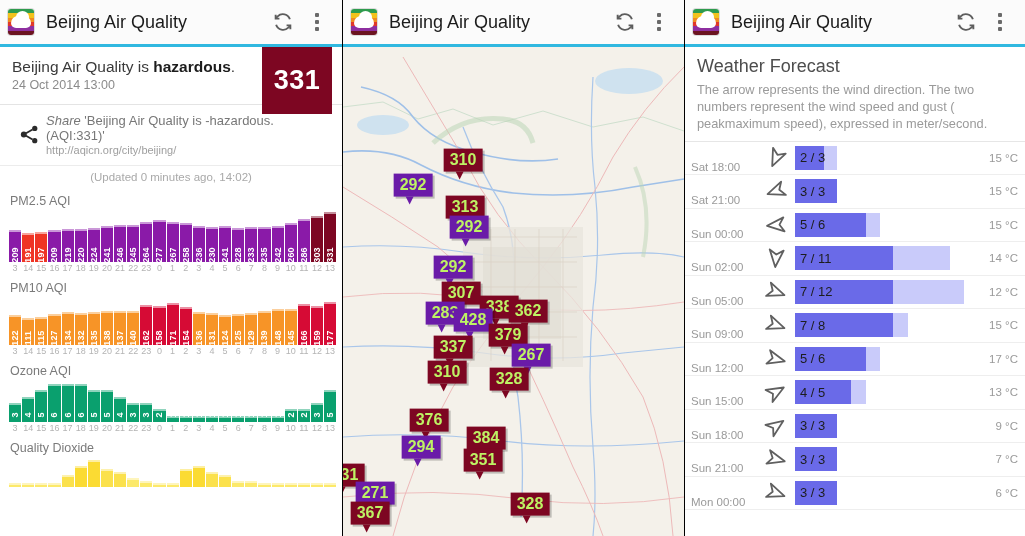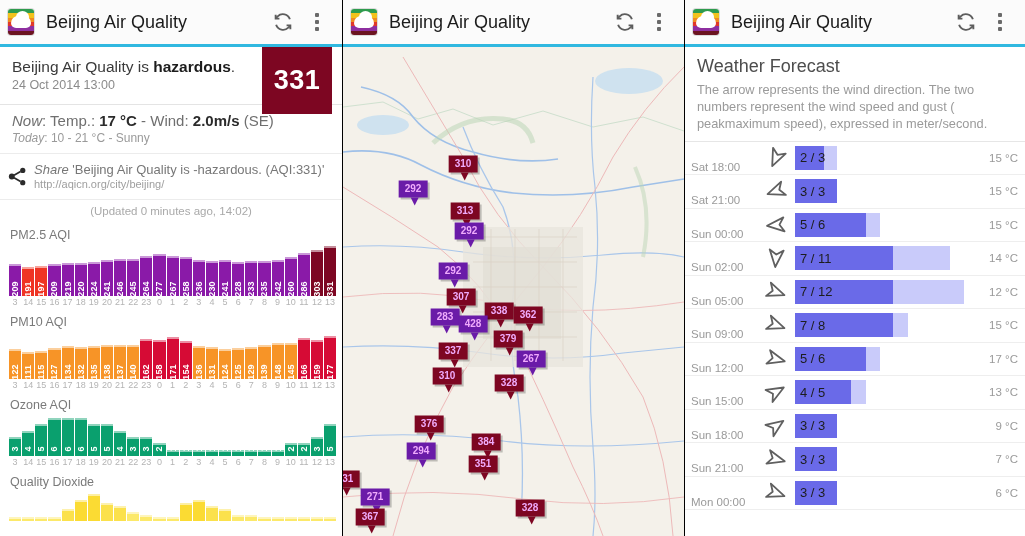--- a/index.html
+++ b/index.html
@@ -39,21 +39,21 @@
   .aqi-date{font-size:12.5px;color:#8b8b8b;margin-top:2px;}
   .aqi-badge{position:absolute;right:10px;top:-0px;width:70px;height:67px;background:#7d0622;
              color:#fff;display:flex;align-items:center;justify-content:center;
              font-size:27px;font-weight:bold;letter-spacing:.5px;}
   .nowrow{padding:7px 12px 8px;border-bottom:1px solid #ececec;}
   .now-l1{font-size:15px;color:#6f6f6f;}
   .now-l1 i{font-style:italic;}
   .now-l1 b{color:#2b2b2b;font-weight:bold;}
   .now-l2{font-size:12px;color:#9a9a9a;margin-top:2px;}
   .now-l2 i{font-style:italic;}
-  .sharerow{display:flex;align-items:center;padding:8px 0 9px;border-bottom:1px solid #ececec;}
+  .sharerow{display:flex;align-items:center;padding:8px 12px 9px;border-bottom:1px solid #ececec;}
   .share-ico{width:34px;flex:none;display:flex;align-items:center;justify-content:center;}
   .share-tx{flex:1;}
   .share-l1{font-size:13px;color:#777;}
   .share-l1 i{font-style:italic;}
   .share-l2{font-size:11px;color:#9e9e9e;margin-top:1px;}
   .updated{text-align:center;font-size:11.5px;color:#a9a9a9;padding:5px 0 3px;}
 
   .chart-block{padding:4px 6px 0 6px;}
   .chart-label{font-size:12.5px;color:#7a7a7a;margin:4px 0 2px 4px;}
   .bars{display:flex;align-items:flex-end;gap:1px;padding-left:3px;}
@@ -63,21 +63,21 @@
   .bar .v{position:absolute;left:50%;bottom:2px;transform:translateX(-50%) rotate(-90deg);
           transform-origin:center;font-size:9px;color:#fff;white-space:nowrap;
           letter-spacing:.2px;font-weight:bold;}
   .axis{display:flex;gap:1px;padding-left:3px;margin-top:1px;}
   .axis div{flex:1;text-align:center;font-size:9px;color:#b4b4b4;min-width:0;}
 
   
   .map{position:absolute;inset:0;background:#f3efe9;overflow:hidden;}
   .map svg{position:absolute;inset:0;}
   .marker{position:absolute;transform:translate(-50%,-100%);}
-  .mk-box{color:#f0abfc;font-size:10px;font-weight:bold;padding:2px 6px 3px;
+  .mk-box{color:#bef264;font-size:16px;font-weight:bold;padding:2px 6px 3px;
           box-shadow:2px 2px 0 rgba(0,0,0,.22);position:relative;white-space:nowrap;
           line-height:1.15;}
   .mk-box:after{content:"";position:absolute;left:12px;top:100%;
           border-left:4px solid transparent;border-right:4px solid transparent;
           border-top:8px solid currentColor;}
   .mk-hz{background:#7d0622;}.mk-hz:after{color:#7d0622;}
   .mk-vu{background:#6a1ba8;}.mk-vu:after{color:#6a1ba8;}
 
   
   .wf-title{font-size:18px;color:#4d4d4d;padding:9px 12px 2px;}
@@ -128,24 +128,20 @@
       </div>
     </div>
     <div class="accent-line"></div>
 
     <div class="aqi-head">
       <div class="aqi-title"><span>Beijing Air Quality is </span><b>hazardous</b><span>.</span></div>
       <div class="aqi-date">24 Oct 2014 13:00</div>
       <div class="aqi-badge">331</div>
     </div>
 
-    <div class="nowrow">
-      <div class="now-l1"><i>Now</i><span>: Temp.: </span><b>17 °C</b><span> - Wind: </span><b>2.0m/s</b><span> (SE)</span></div>
-      <div class="now-l2"><i>Today</i><span>: 10 - 21 °C - Sunny</span></div>
-    </div>
 
     <div class="sharerow">
       <div class="share-ico">
         <svg width="21" height="21" viewBox="0 0 24 24" fill="#2b2b2b">
           <circle cx="18" cy="5" r="3"></circle>
             <circle cx="18" cy="19" r="3"></circle>
             <circle cx="5.5" cy="12" r="3.4"></circle>
           <path d="M8 10.6 15.5 6.3M8 13.4 15.5 17.7" stroke="#2b2b2b" stroke-width="2"></path>
         </svg>
       </div>

